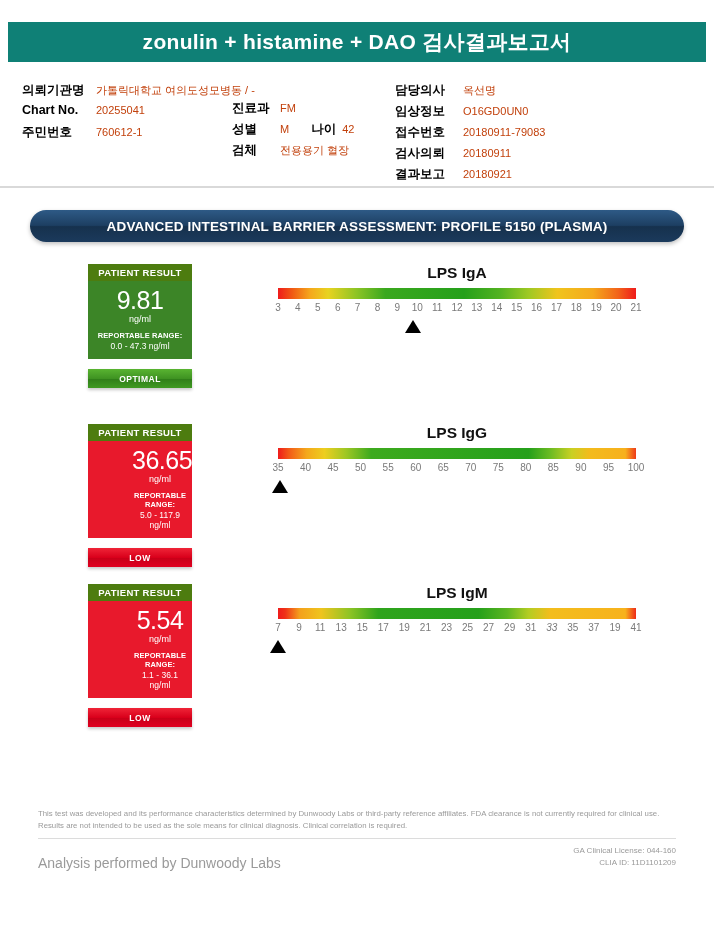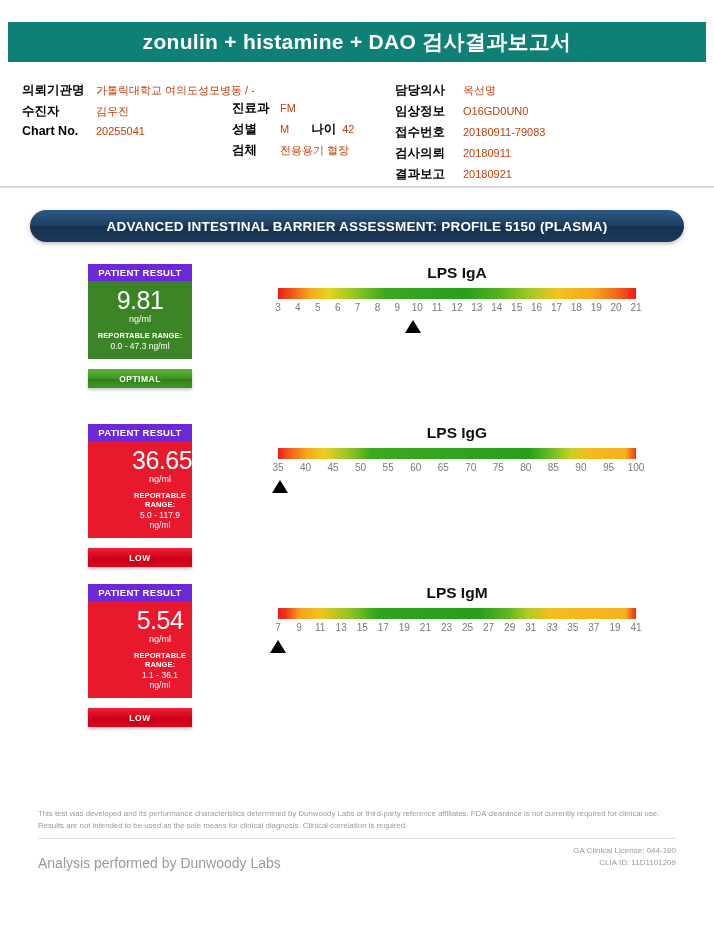--- a/index.html
+++ b/index.html
@@ -112,21 +112,21 @@
 
   
   .result-card {
     position: absolute;
     left: 88px;
     top: 0;
     width: 104px;
   }
   .card-head {
     height: 17px;
-    background: #6d28d9;
+    background: #4d7c0f;
     color: #fff;
     font-size: 9.5px;
     font-weight: bold;
     letter-spacing: 0.3px;
     display: flex;
     align-items: center;
     justify-content: center;
   }
   .card-body {
     padding: 7px 4px 8px 4px;
@@ -291,26 +291,26 @@
   <div class="title">zonulin + histamine + DAO 검사결과보고서</div>
 </div>
 
 <div class="patient-block">
   <div class="pinfo-col left">
       <div class="pi-row">
         <span class="pi-label w-left">의뢰기관명</span>
         <span class="pi-value">가톨릭대학교 여의도성모병동      / -</span>
       </div>
       <div class="pi-row">
-        <span class="pi-label w-left">수진자</span>
-        <span class="pi-value">김우진</span>
-      </div>
-      <div class="pi-row">
         <span class="pi-label w-left">Chart No.</span>
         <span class="pi-value">20255041</span>
+      </div>
+      <div class="pi-row">
+        <span class="pi-label w-left">주민번호</span>
+        <span class="pi-value">760612-1</span>
       </div>
     </div>
   <div class="pinfo-col mid">
       <div class="pi-row">
         <span class="pi-label w-mid">진료과</span>
         <span class="pi-value">FM</span>
       </div>
       <div class="pi-row">
         <span class="pi-label w-mid">성별</span>
         <span class="pi-value">M</span>

